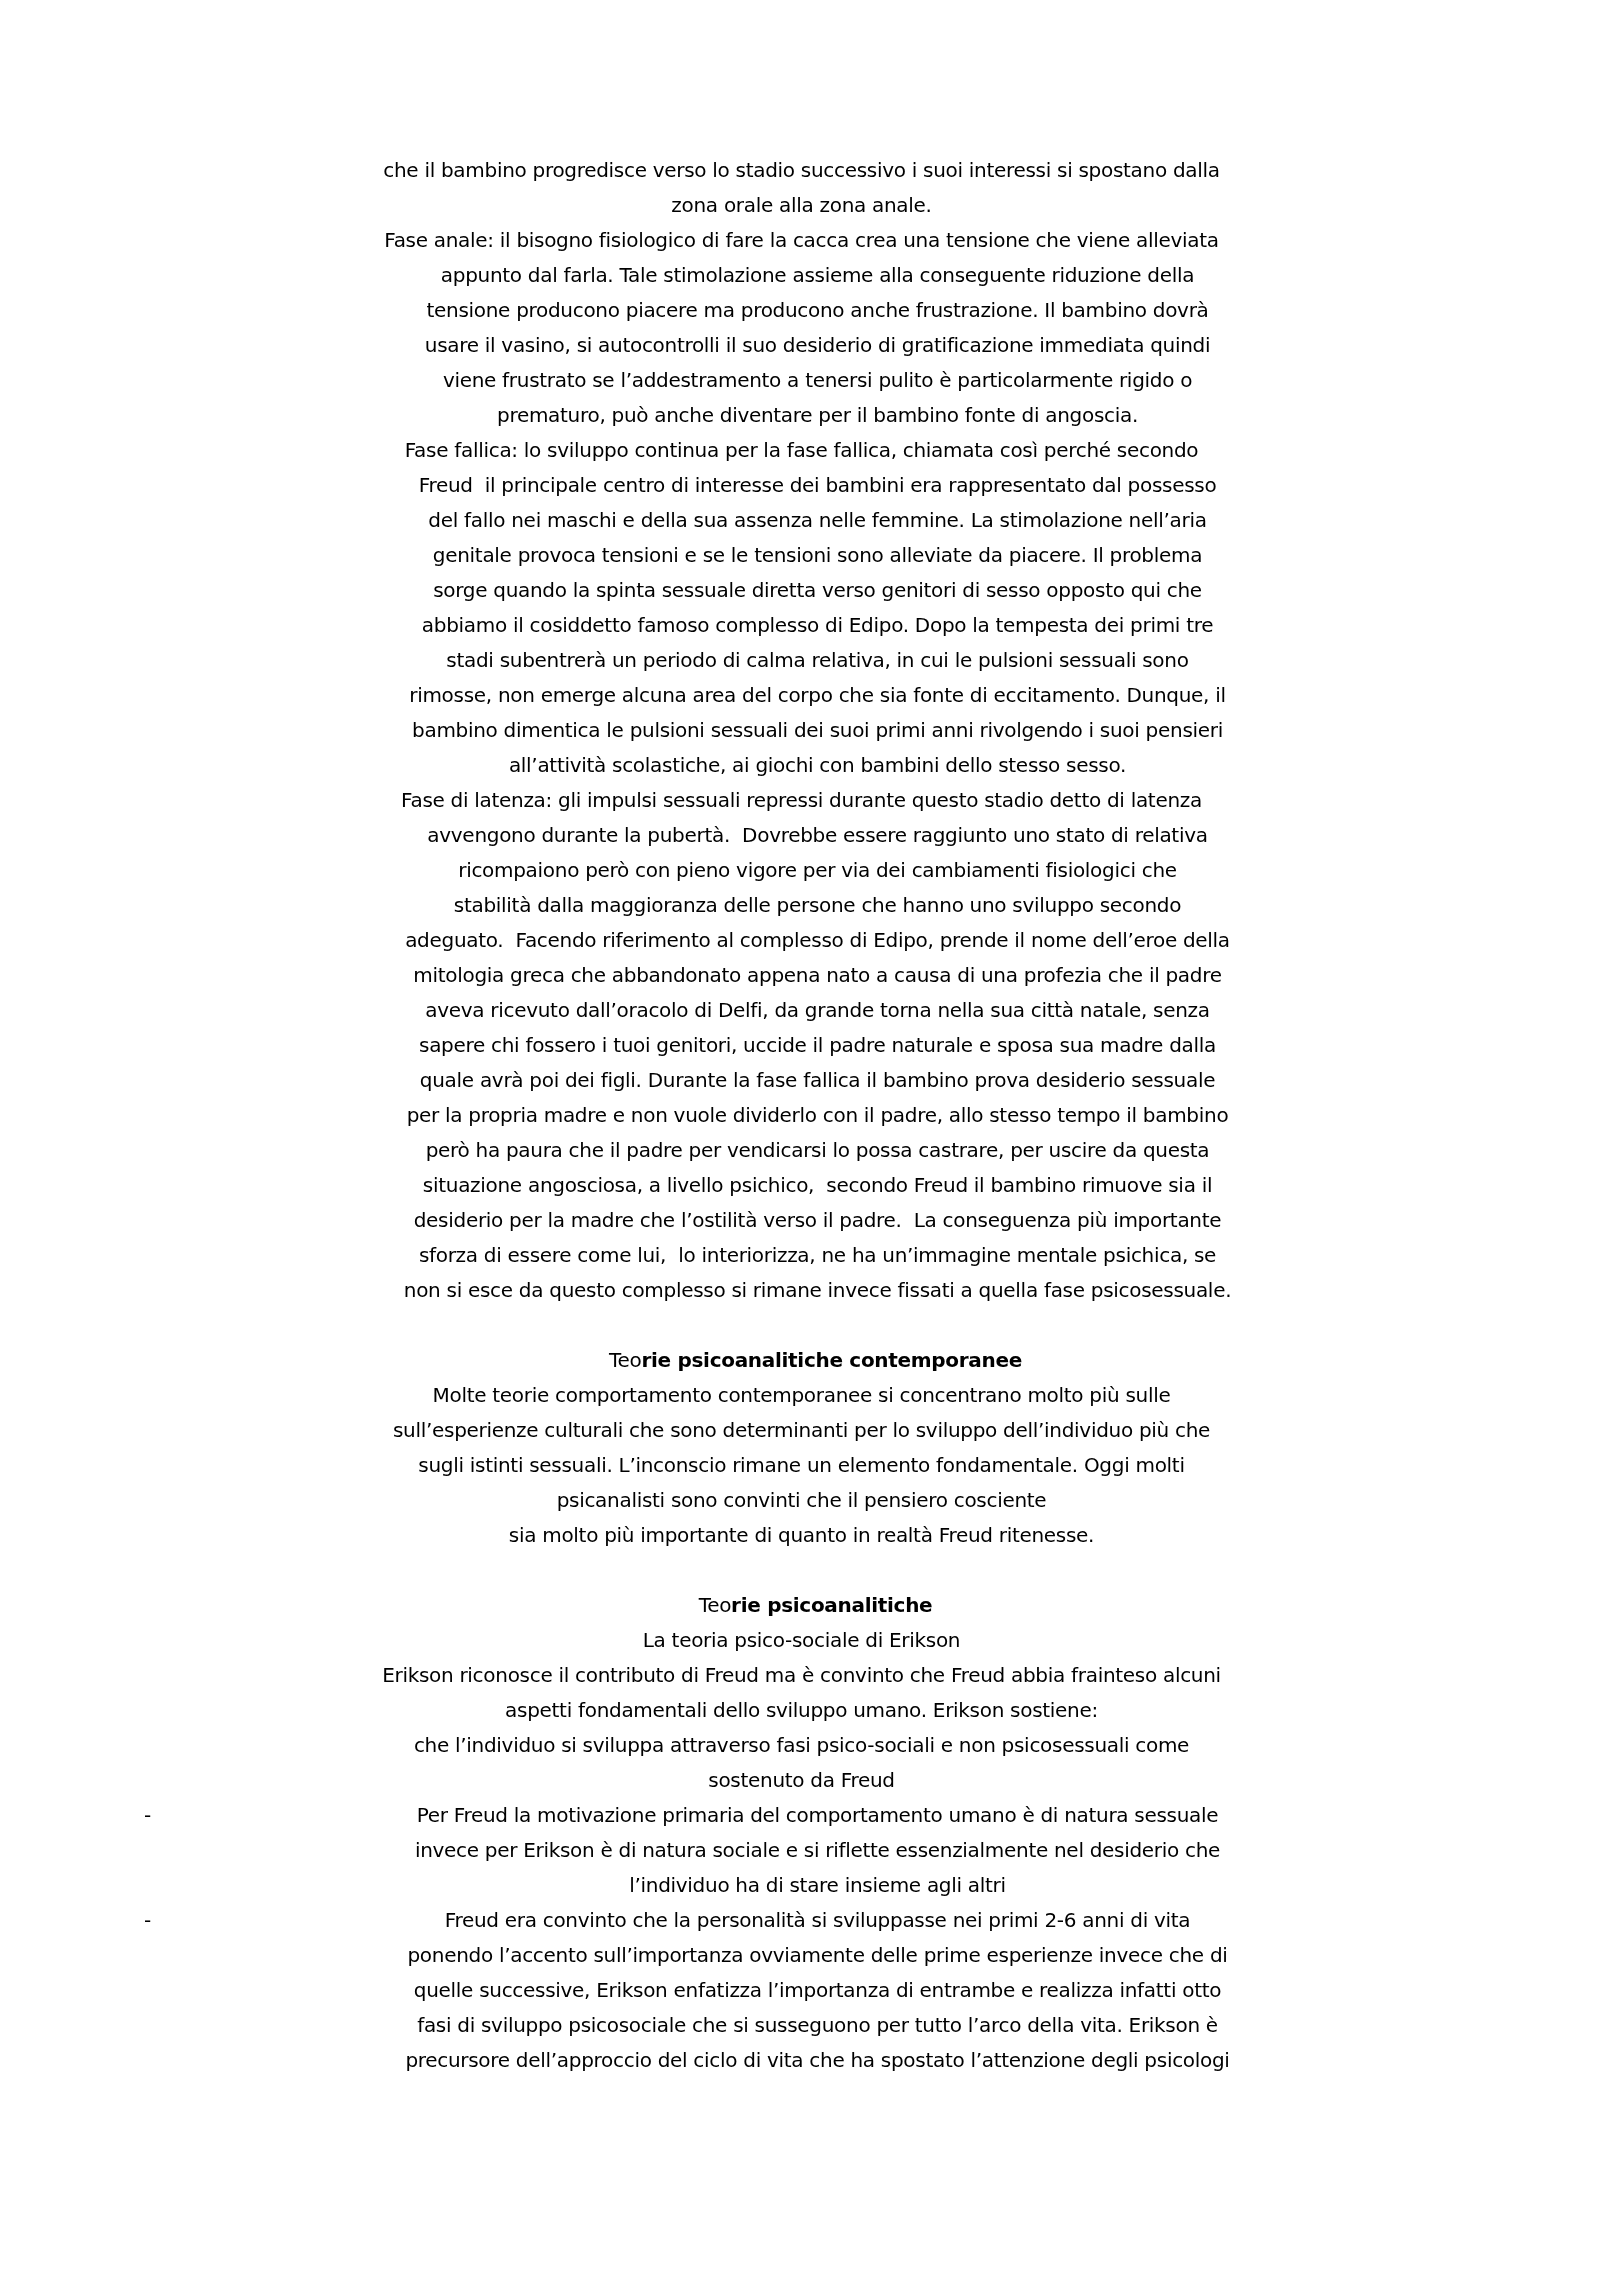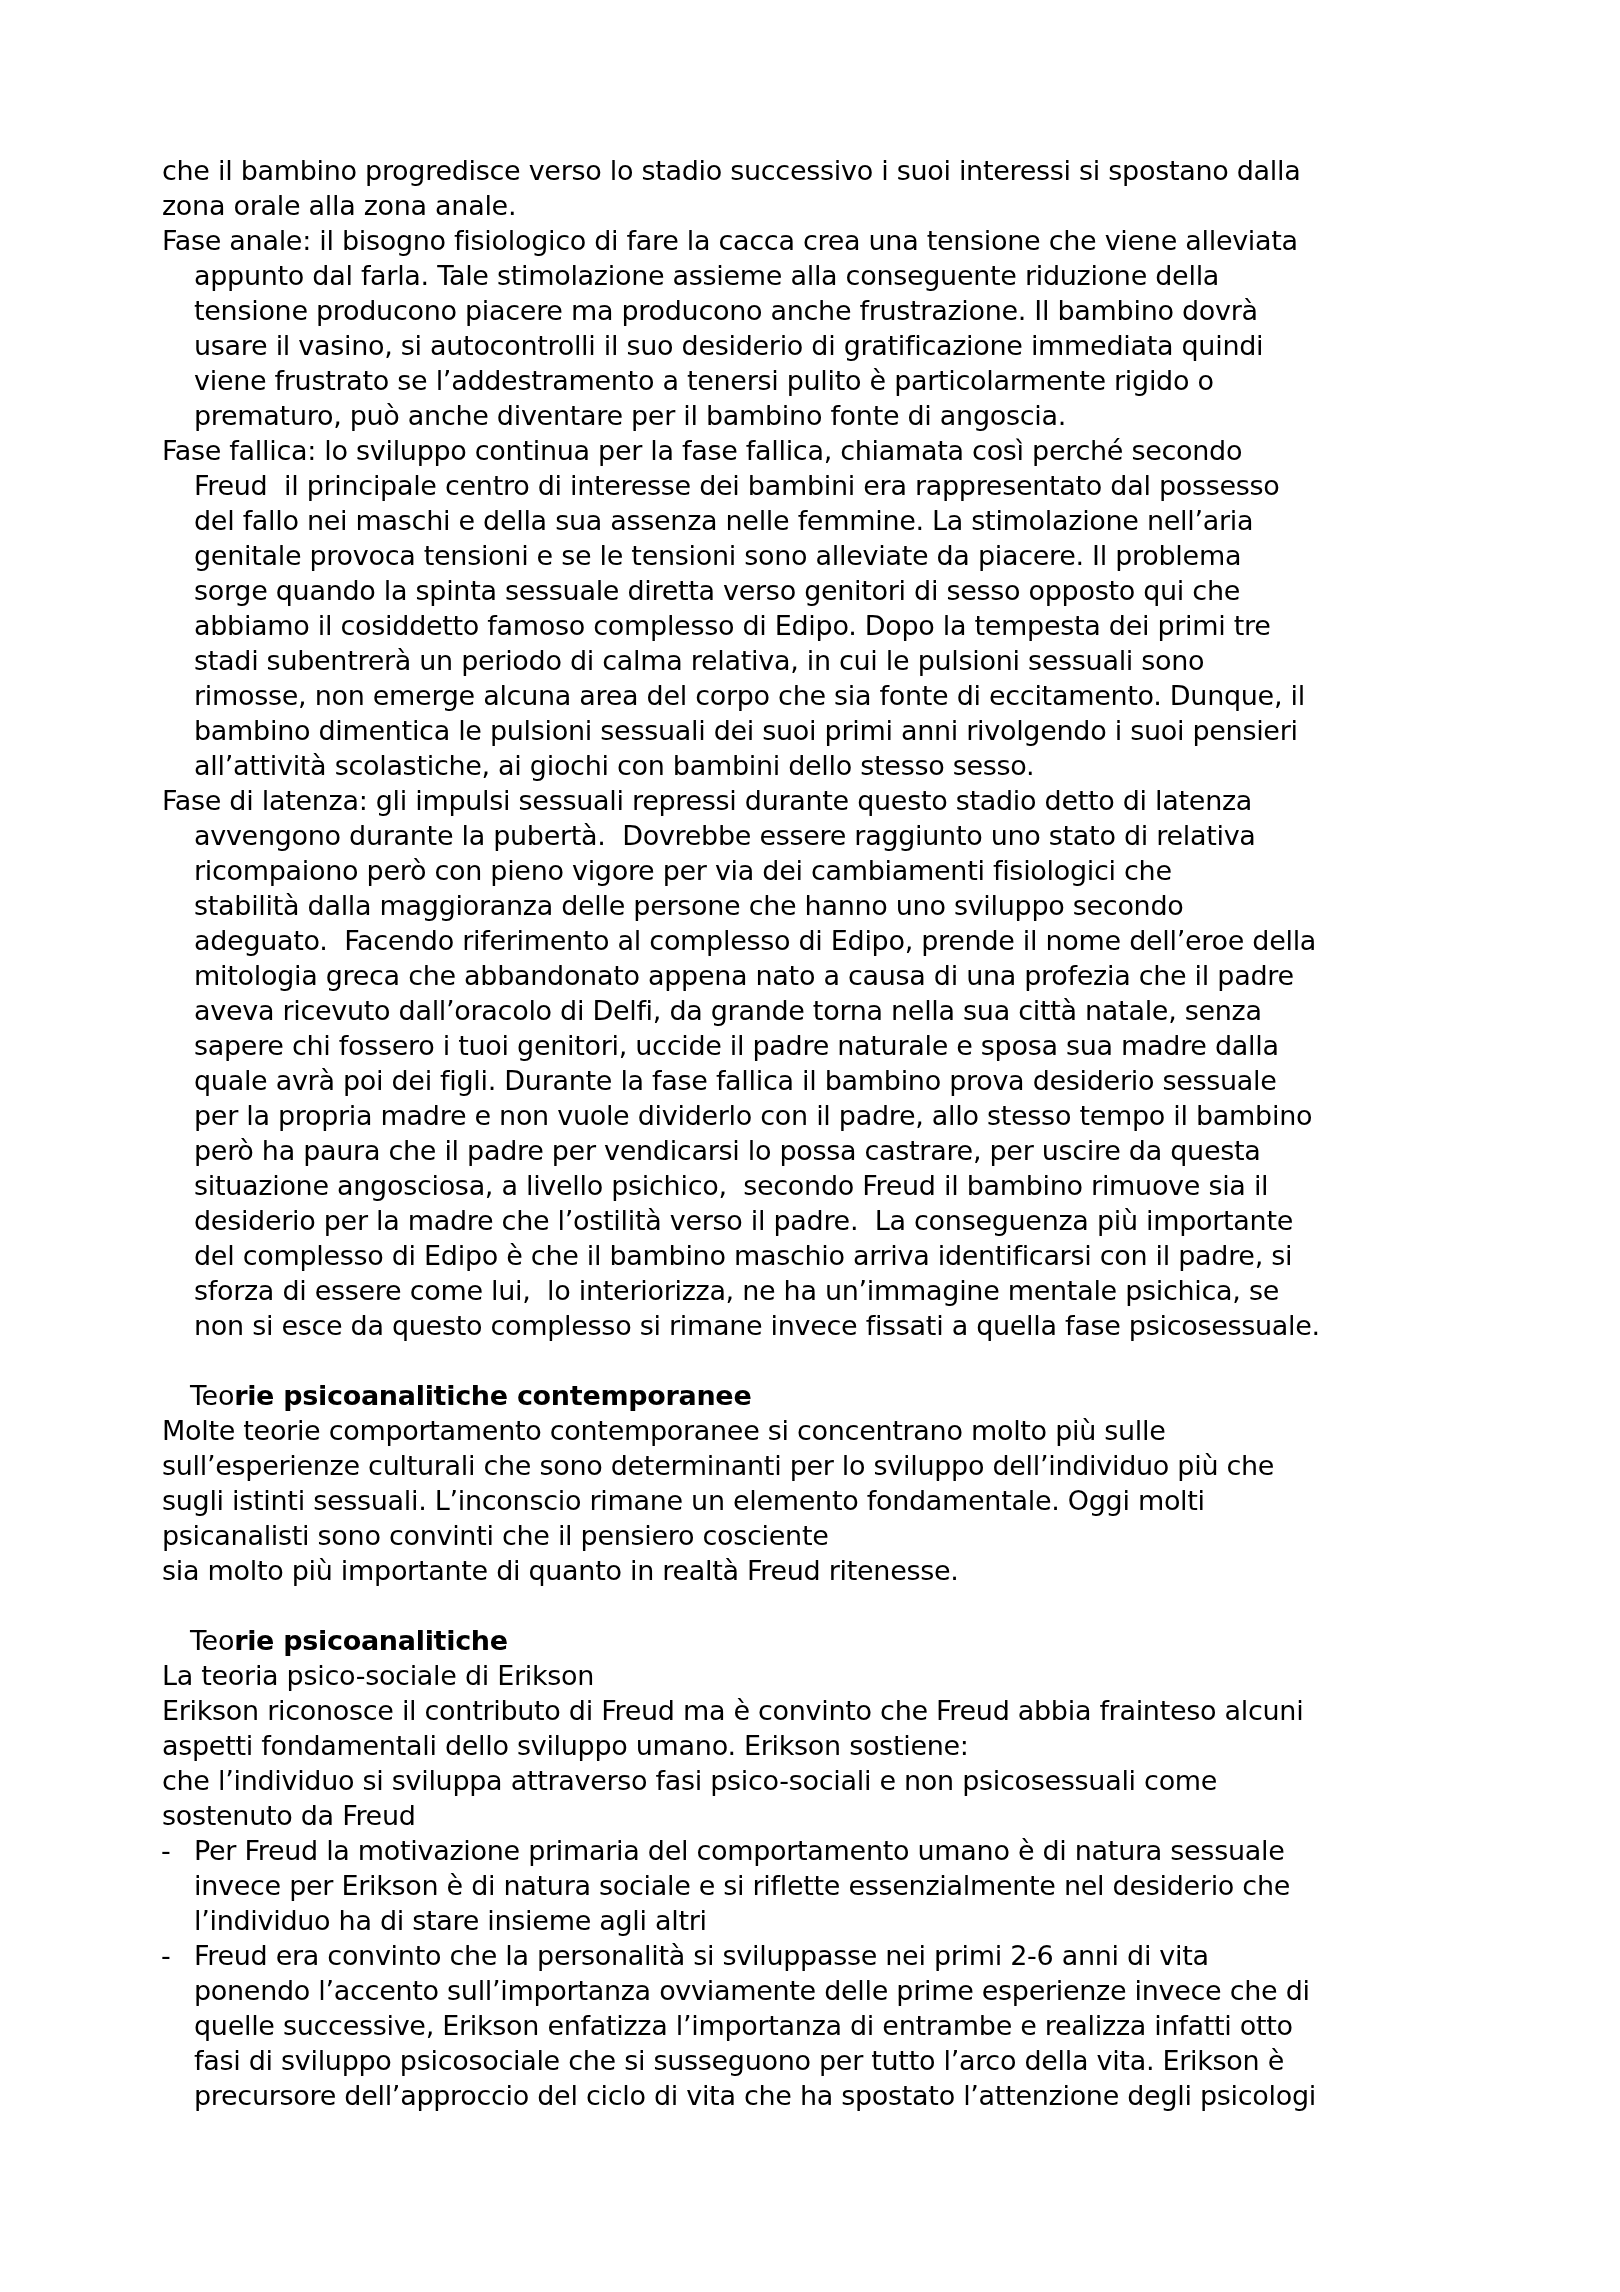--- a/index.html
+++ b/index.html
@@ -10,26 +10,27 @@
   body {
     width: 1620px;
     height: 2293px;
     position: relative;
     overflow: hidden;
     font-family: "DejaVu Sans", sans-serif;
     color: #000000;
   }
   .page {
     position: absolute;
-    left: 162px;
+    left: 145px;
     top: 153px;
     width: 1313px;
-    font-size: 27px;
+    font-size: 20px;
     line-height: 35px;
     letter-spacing: -0.3px;
+    text-align: center;
   }
   .line {
     white-space: pre;
     display: block;
     height: 35px;
   }
   .indent { padding-left: 32px; }
   .blank { height: 35px; }
   .heading .reg { font-weight: normal; margin-left: 28px; }
   .heading .bold { font-weight: bold; margin-top: 12px; }
@@ -82,21 +83,20 @@
     <span class="line indent">stabilità dalla maggioranza delle persone che hanno uno sviluppo secondo</span>
     <span class="line indent">adeguato.  Facendo riferimento al complesso di Edipo, prende il nome dell’eroe della</span>
     <span class="line indent">mitologia greca che abbandonato appena nato a causa di una profezia che il padre</span>
     <span class="line indent">aveva ricevuto dall’oracolo di Delfi, da grande torna nella sua città natale, senza</span>
     <span class="line indent">sapere chi fossero i tuoi genitori, uccide il padre naturale e sposa sua madre dalla</span>
     <span class="line indent">quale avrà poi dei figli. Durante la fase fallica il bambino prova desiderio sessuale</span>
     <span class="line indent">per la propria madre e non vuole dividerlo con il padre, allo stesso tempo il bambino</span>
     <span class="line indent">però ha paura che il padre per vendicarsi lo possa castrare, per uscire da questa</span>
     <span class="line indent">situazione angosciosa, a livello psichico,  secondo Freud il bambino rimuove sia il</span>
     <span class="line indent">desiderio per la madre che l’ostilità verso il padre.  La conseguenza più importante</span>
-    <span class="line indent">del complesso di Edipo è che il bambino maschio arriva identificarsi con il padre, si</span>
     <span class="line indent">sforza di essere come lui,  lo interiorizza, ne ha un’immagine mentale psichica, se</span>
     <span class="line indent">non si esce da questo complesso si rimane invece fissati a quella fase psicosessuale.</span>
   </div>
 
   <div class="blank"></div>
 
   <div>
     <span class="line heading"><span class="reg">Teo</span><span class="bold">rie psicoanalitiche contemporanee</span></span>
     <span class="line">Molte teorie comportamento contemporanee si concentrano molto più sulle</span>
     <span class="line">sull’esperienze culturali che sono determinanti per lo sviluppo dell’individuo più che</span>

